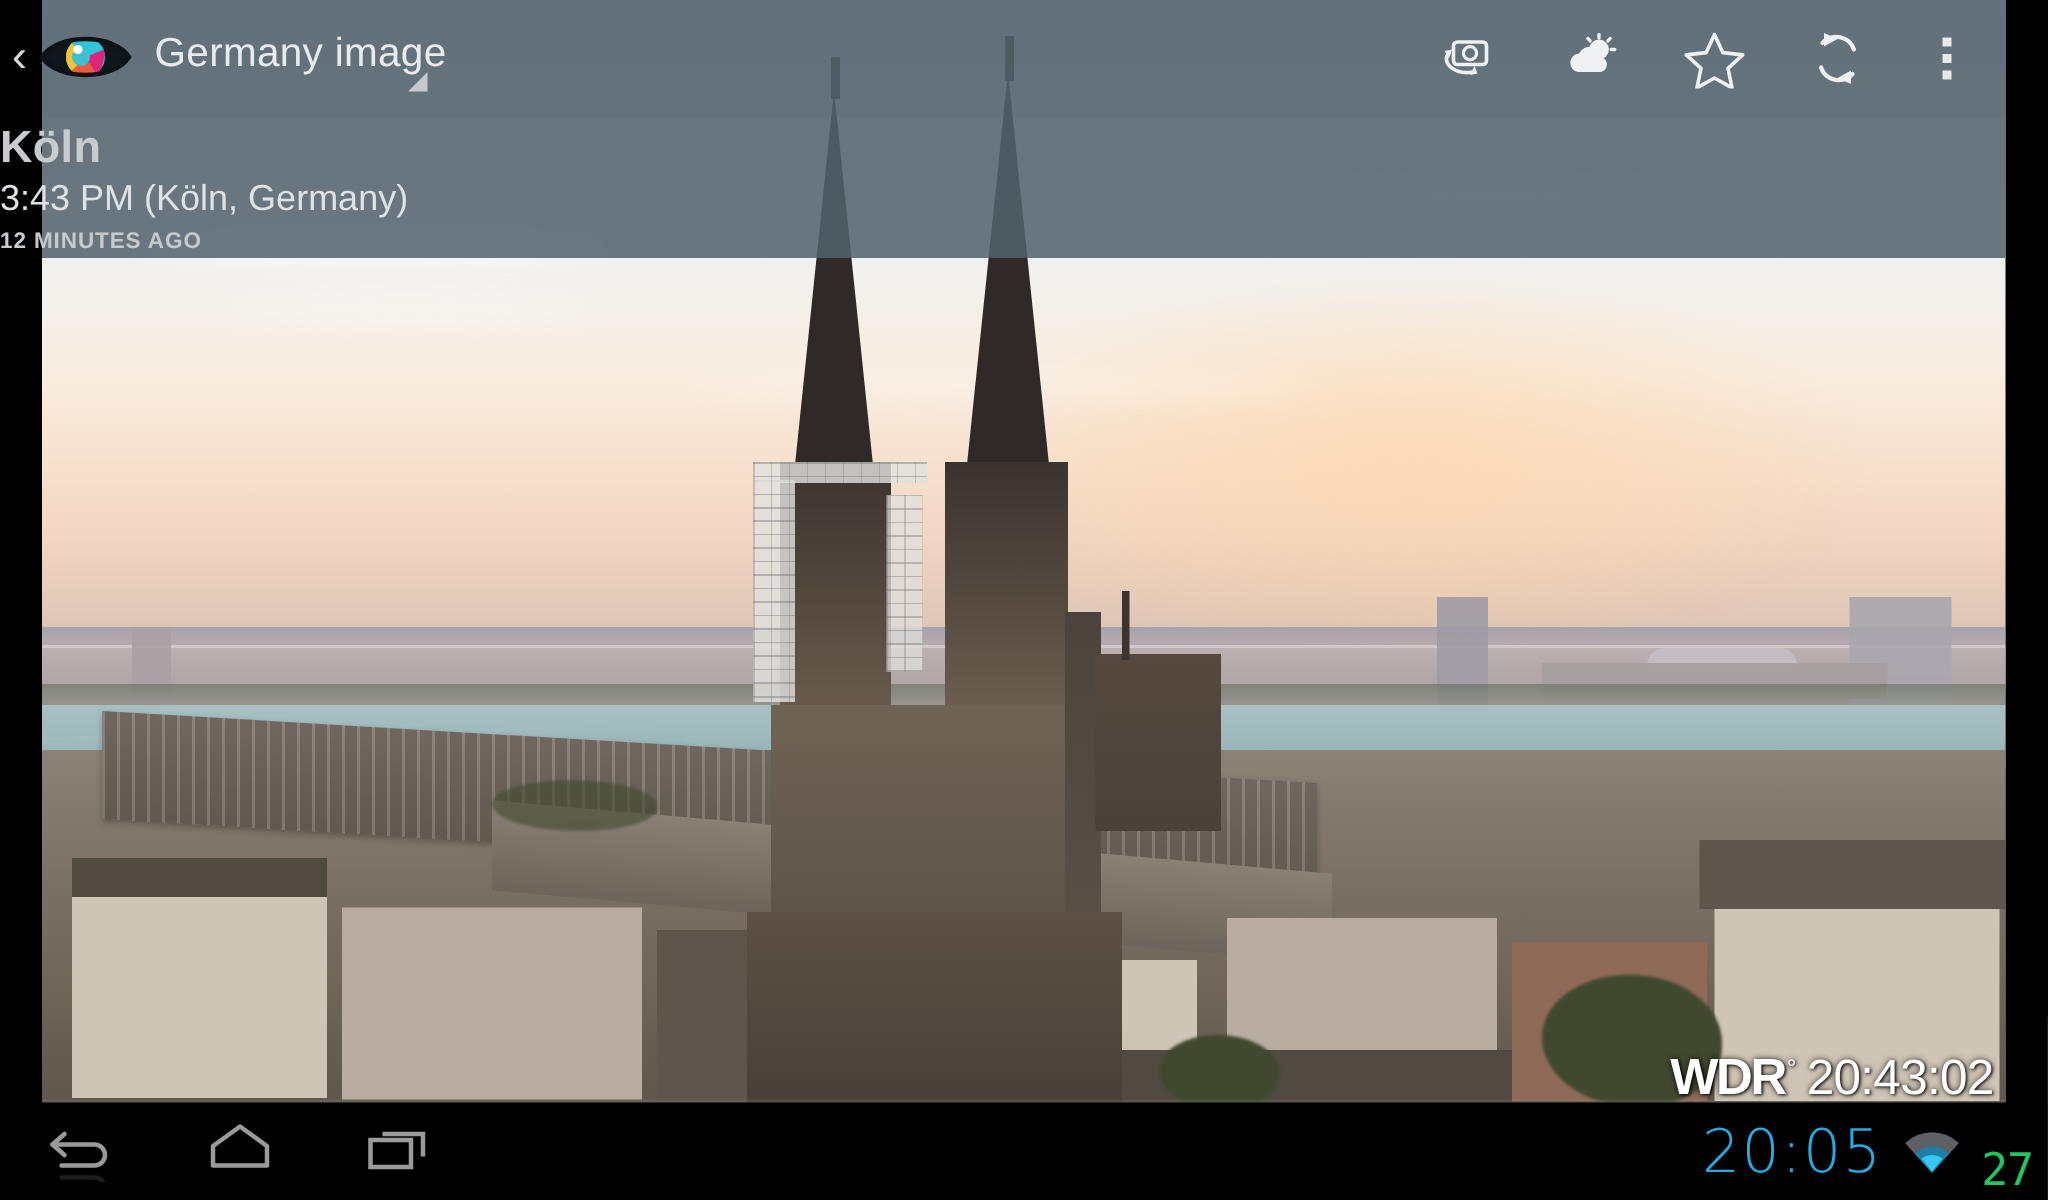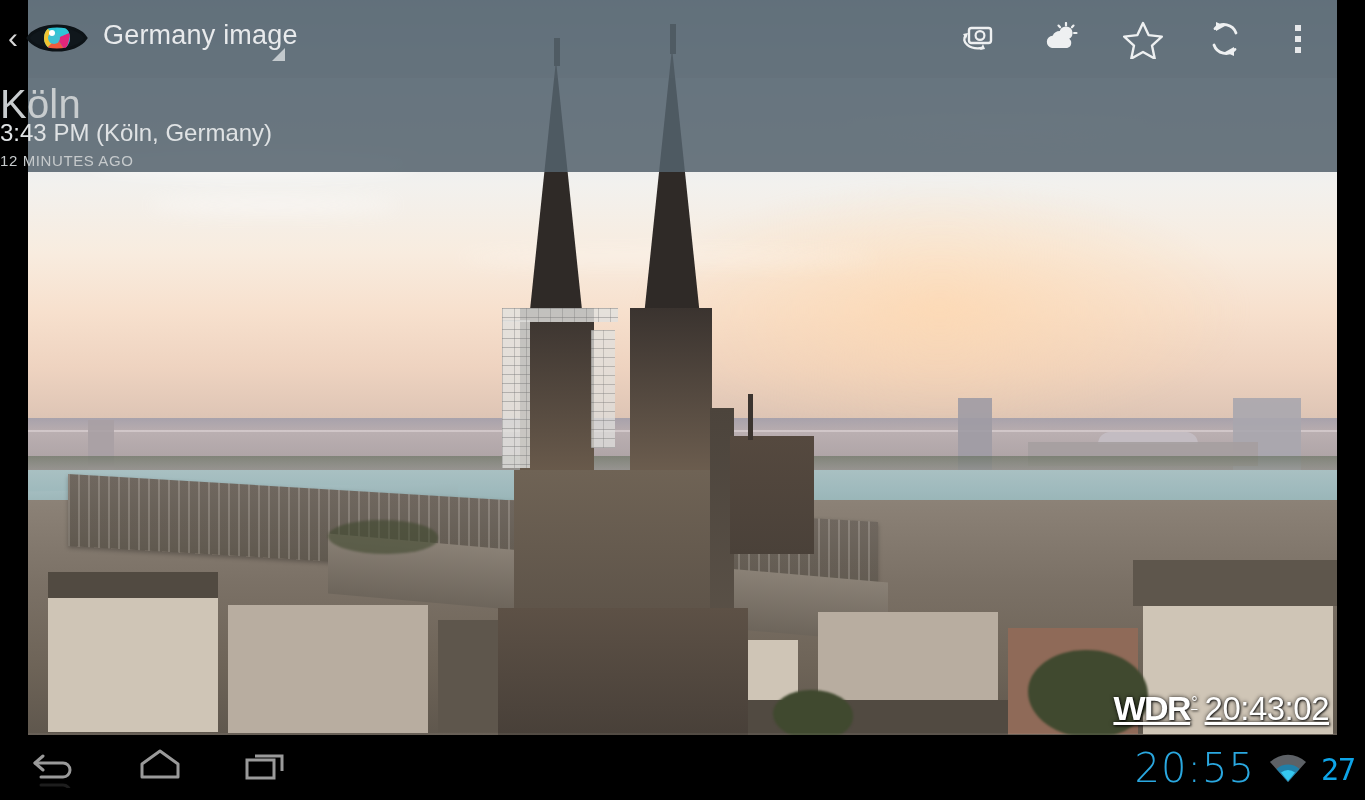--- a/index.html
+++ b/index.html
@@ -214,29 +214,28 @@
   }
   .nave {
     position: absolute;
     background: linear-gradient(to bottom, #6f6355, #564d44);
   }
 
   
   .watermark {
     position: absolute;
     right: 8px;
-    bottom: 10px;
+    bottom: 0;
     display: flex;
     align-items: baseline;
     gap: 4px;
     color: #ffffff;
     text-shadow: 0 0 4px rgba(0,0,0,0.75), 1px 1px 2px rgba(0,0,0,0.8);
     line-height: 1;
     pointer-events: none;
-    text-decoration: underline;
   }
   .wdr-logo {
     font-size: 34px;
     font-weight: bold;
     letter-spacing: -1.5px;
     font-family: "Liberation Sans", sans-serif;
   }
   .wdr-deg {
     font-size: 16px;
     position: relative;
@@ -351,39 +350,39 @@
     top: 0;
     width: 28px;
     height: 94px;
     background: #000;
   }
   .cam-name {
     position: absolute;
     left: 0px;
     top: 4px;
     color: #c8ccce;
-    font-size: 40px;
-    font-weight: 400;
+    font-size: 30px;
+    font-weight: 700;
     letter-spacing: 0.2px;
   }
   .cam-time {
     position: absolute;
     left: 0px;
     top: 41px;
     color: #dfe2e4;
     font-size: 24px;
     font-weight: 400;
   }
   .cam-age {
     position: absolute;
     left: 0px;
     top: 74px;
     color: #c6cacc;
     font-size: 15px;
-    font-weight: normal;
+    font-weight: bold;
     letter-spacing: 0.6px;
   }
 
   
   .navbar {
     position: absolute;
     left: 0;
     bottom: 0;
     width: 1365px;
     height: 65px;
@@ -414,26 +413,26 @@
     gap: 12px;
   }
   .clock {
     color: #2aa8e0;
     font-size: 40px;
     letter-spacing: 1px;
     font-family: "DejaVu Sans", sans-serif;
     font-weight: 300;
   }
   .battery {
-    color: #0ea5e9;
+    color: #22c55e;
     font-size: 30px;
     font-family: "DejaVu Sans Mono", monospace;
     letter-spacing: -1px;
     position: relative;
-    top: 2px;
+    top: 13px;
   }
   .wifi { width: 42px; height: 32px; display:block; }
 
   .img-sep {
     position: absolute;
     left: 28px;
     top: 733px;
     width: 1309px;
     height: 2px;
     background: rgba(255,255,255,0.06);
@@ -639,21 +638,21 @@
           <path d="M16,12 L43,12 L43,27"></path>
         </g>
         <g fill="none" stroke="#282828" stroke-width="3" opacity="0.75">
           <rect x="8" y="46" width="27" height="18"></rect>
           <path d="M16,68 L43,68 L43,53"></path>
         </g>
       </svg>
     </div>
 
     <div class="statusarea">
-      <div class="clock">20:55</div>
+      <div class="clock">20:05</div>
       <svg class="wifi" viewBox="0 0 42 32">
         <path d="M21,30 L3,10 a26,26 0 0 1 36,0 Z" fill="#5d6166"></path>
         <path d="M21,30 L9.5,17 a17,17 0 0 1 23,0 Z" fill="#1f7fa8"></path>
         <path d="M21,29 L14,20.5 a11,11 0 0 1 14,0 Z" fill="#35c8f0"></path>
       </svg>
       <div class="battery">27</div>
     </div>
   </div>
 
 </div>

